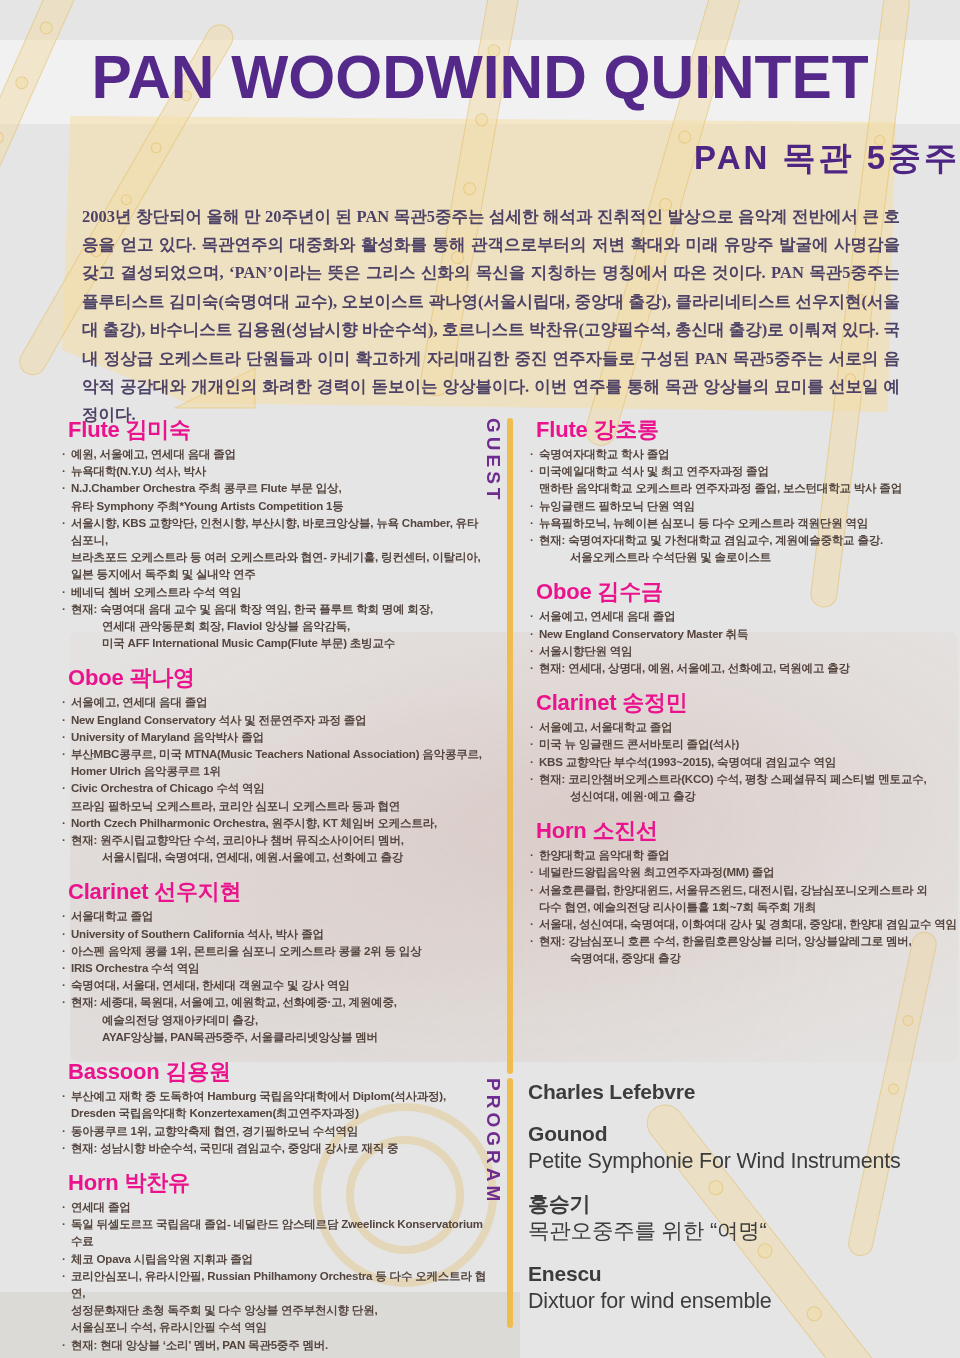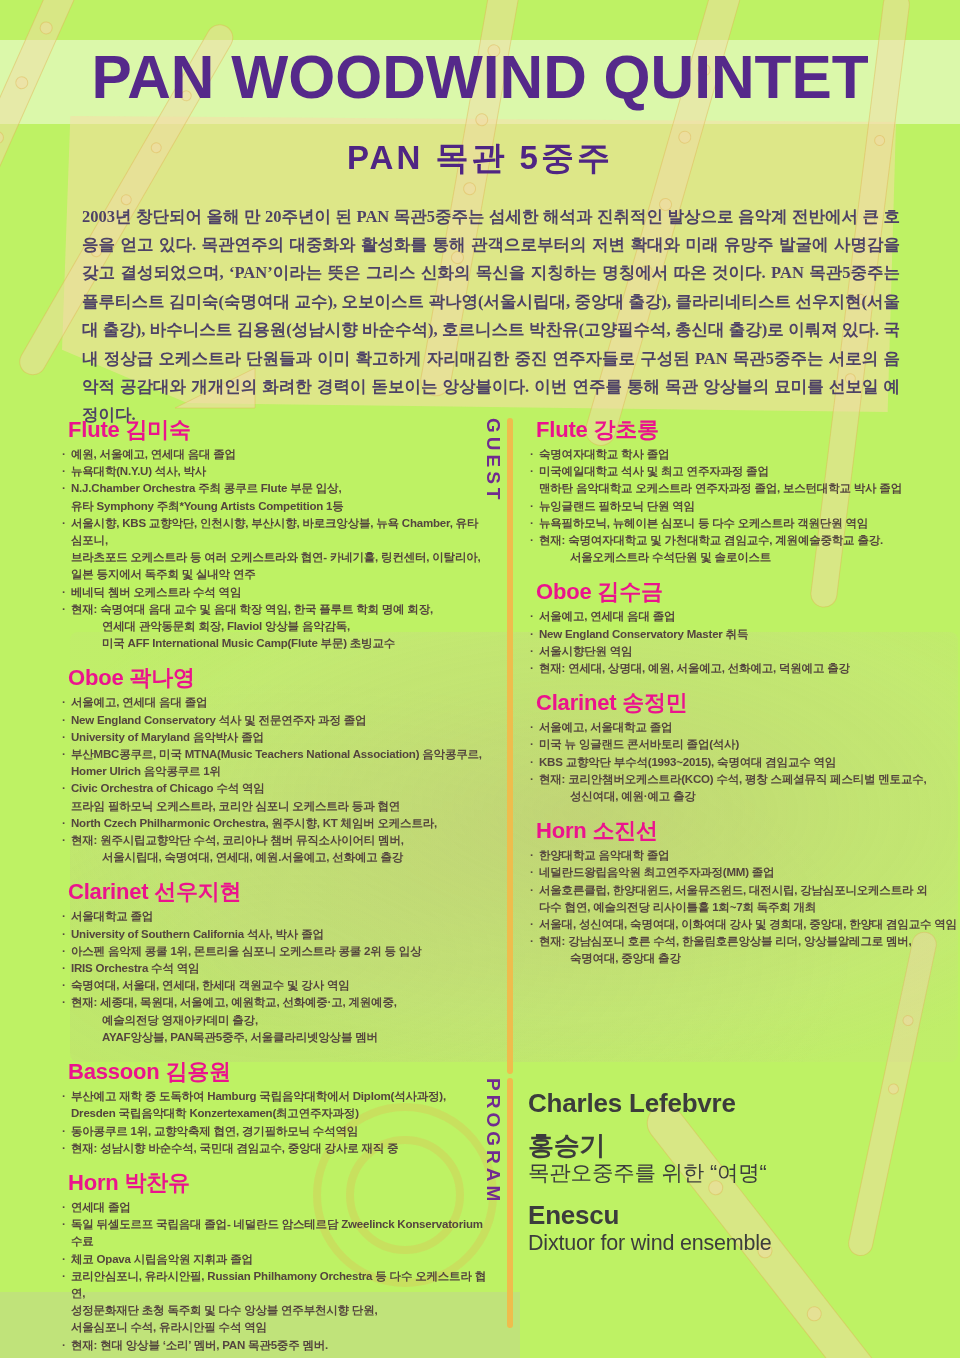--- a/index.html
+++ b/index.html
@@ -1,18 +1,18 @@
 <!DOCTYPE html>
 <html><head>
 <meta charset="utf-8">
 <style>
   html,body{margin:0;padding:0;}
   .page{
     position:relative;width:960px;height:1358px;overflow:hidden;
-    background:#bef264;
+    background:#e5e5e5;
     font-family:"Liberation Sans","DejaVu Sans",sans-serif;
   }
   .band-top{position:absolute;left:0;top:40px;width:960px;height:84px;background:rgba(255,255,255,0.45);}
   .intro-panel{
     position:absolute;left:62px;top:116px;width:834px;height:296px;
     background:rgba(246,223,166,0.55);
     clip-path:polygon(1% 0,100% 2%,99% 100%,15% 97%,0 79%);
   }
   .deco{position:absolute;left:0;top:0;pointer-events:none;}
   .photo-wash{
@@ -22,21 +22,21 @@
       radial-gradient(ellipse at 25% 75%, rgba(180,150,140,0.14), transparent 60%),
       linear-gradient(rgba(216,188,172,0.08), rgba(216,188,172,0.08));
   }
   .bottom-wash{position:absolute;left:0;top:1292px;width:520px;height:66px;background:rgba(197,190,178,0.28);}
 
   h1.title{
     position:absolute;top:42px;left:0;width:960px;margin:0;text-align:center;
     font-size:61px;font-weight:bold;color:#55298a;letter-spacing:0px;transform:scaleX(0.99);
   }
   .subtitle{
-    position:absolute;top:136px;left:0;width:960px;text-align:center;
+    position:absolute;top:136px;left:0;width:960px;text-align:right;
     font-size:33px;font-weight:bold;color:#4f2583;letter-spacing:3px;
   }
   .intro{
     position:absolute;top:186px;left:82px;width:818px;
     font-size:16.5px;font-weight:bold;color:#4e4266;line-height:28.4px;text-align:justify;font-family:Liberation Serif, serif;
   }
 
   .left-col{position:absolute;left:60px;top:418px;width:430px;height:938px;overflow:hidden;}
 
   .guest-block{position:absolute;left:482px;top:418px;width:478px;height:656px;display:flex;overflow:hidden;}
@@ -52,21 +52,21 @@
   .member{margin-bottom:14px;}
   .member h3{font-size:22px;font-weight:bold;color:#eb138d;margin:0 0 5px 8px;line-height:23px;letter-spacing:-0.2px;}
   .l{
     font-size:11.5px;font-weight:600;color:#54453e;line-height:17.2px;
     position:relative;padding-left:11px;margin:0;letter-spacing:-0.2px;
   }
   .l.b::before{content:"·";position:absolute;left:2px;font-weight:bold;}
   .l.i2{padding-left:42px;}
 
   .pitem{margin-bottom:15px;}
-  .pcomposer{font-size:26px;font-weight:bold;color:#3c3c3c;line-height:27px;letter-spacing:-0.2px;margin-top:12px;}
+  .pcomposer{font-size:21px;font-weight:bold;color:#3c3c3c;line-height:27px;letter-spacing:-0.2px;}
   .pwork{font-size:21.5px;color:#3c3c3c;line-height:28px;letter-spacing:-0.2px;}
 </style>
 </head>
 <body>
 
 <div class="page">
 
   <div class="band-top"></div>
   <div class="intro-panel"></div>
 
@@ -240,20 +240,24 @@
   <div class="program-block">
     <div class="rail">
       <span class="rail-label">PROGRAM</span>
       <span class="rail-bar"></span>
     </div>
     <div class="rail-content">
         <div class="pitem">
           <div class="pcomposer">Charles Lefebvre</div>
         </div>
         <div class="pitem">
+          <div class="pcomposer">Gounod</div>
+          <div class="pwork">Petite Symphonie For Wind Instruments</div>
+        </div>
+        <div class="pitem">
           <div class="pcomposer">홍승기</div>
           <div class="pwork">목관오중주를 위한 “여명“</div>
         </div>
         <div class="pitem">
           <div class="pcomposer">Enescu</div>
           <div class="pwork">Dixtuor for wind ensemble</div>
         </div>
       </div>
   </div>
 

